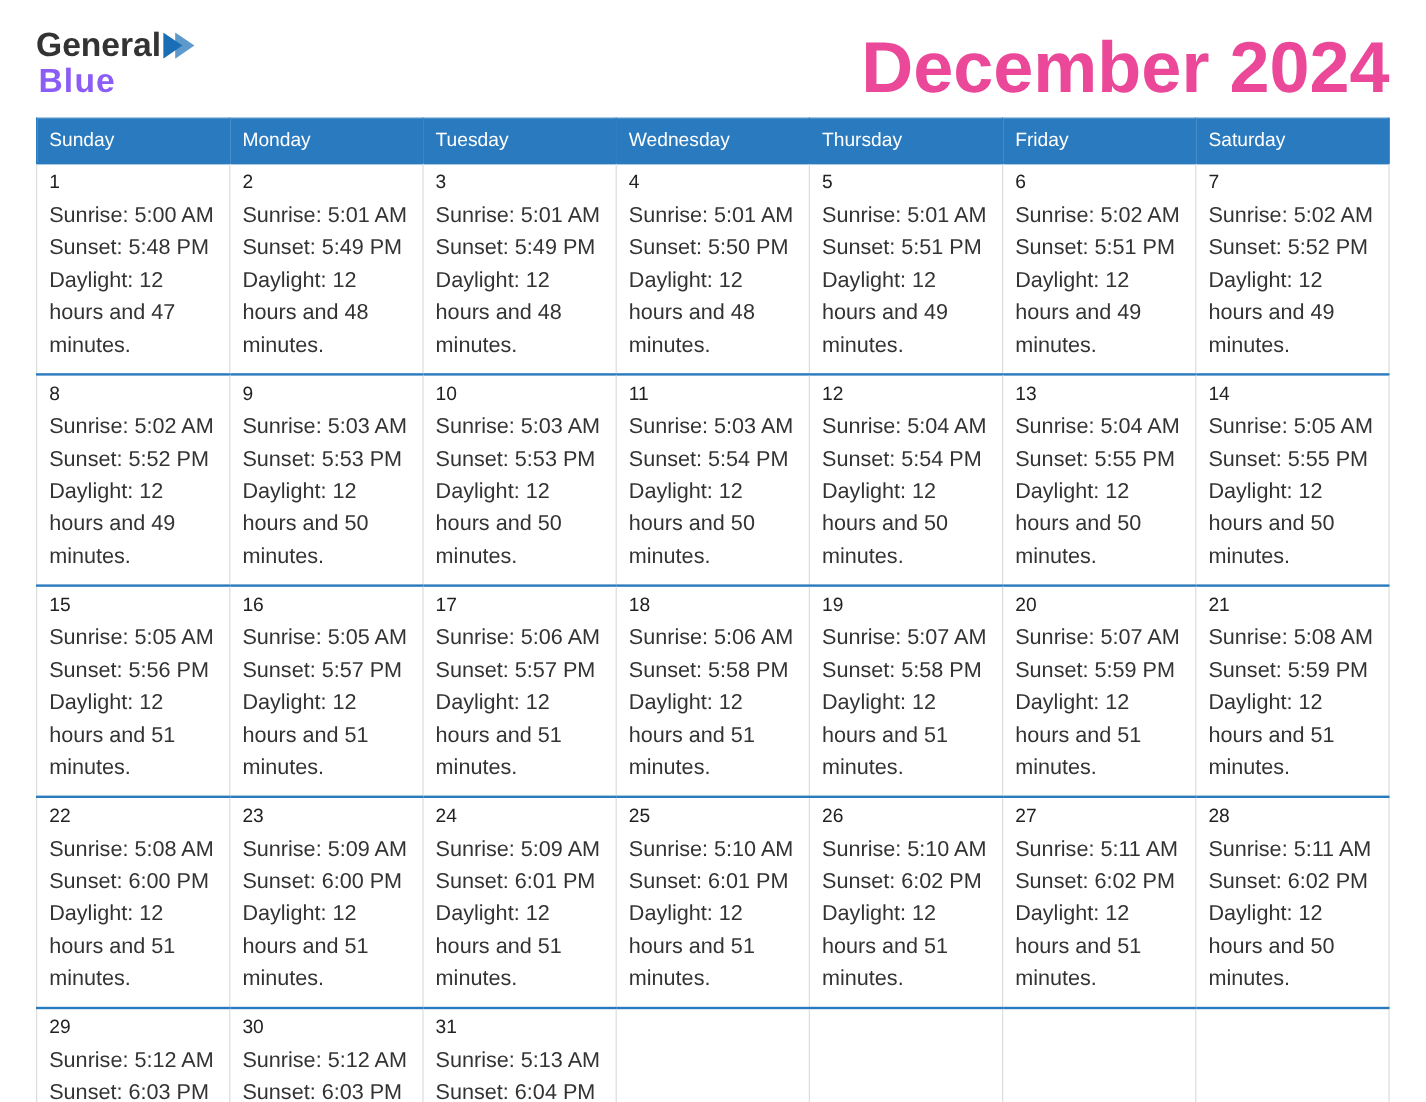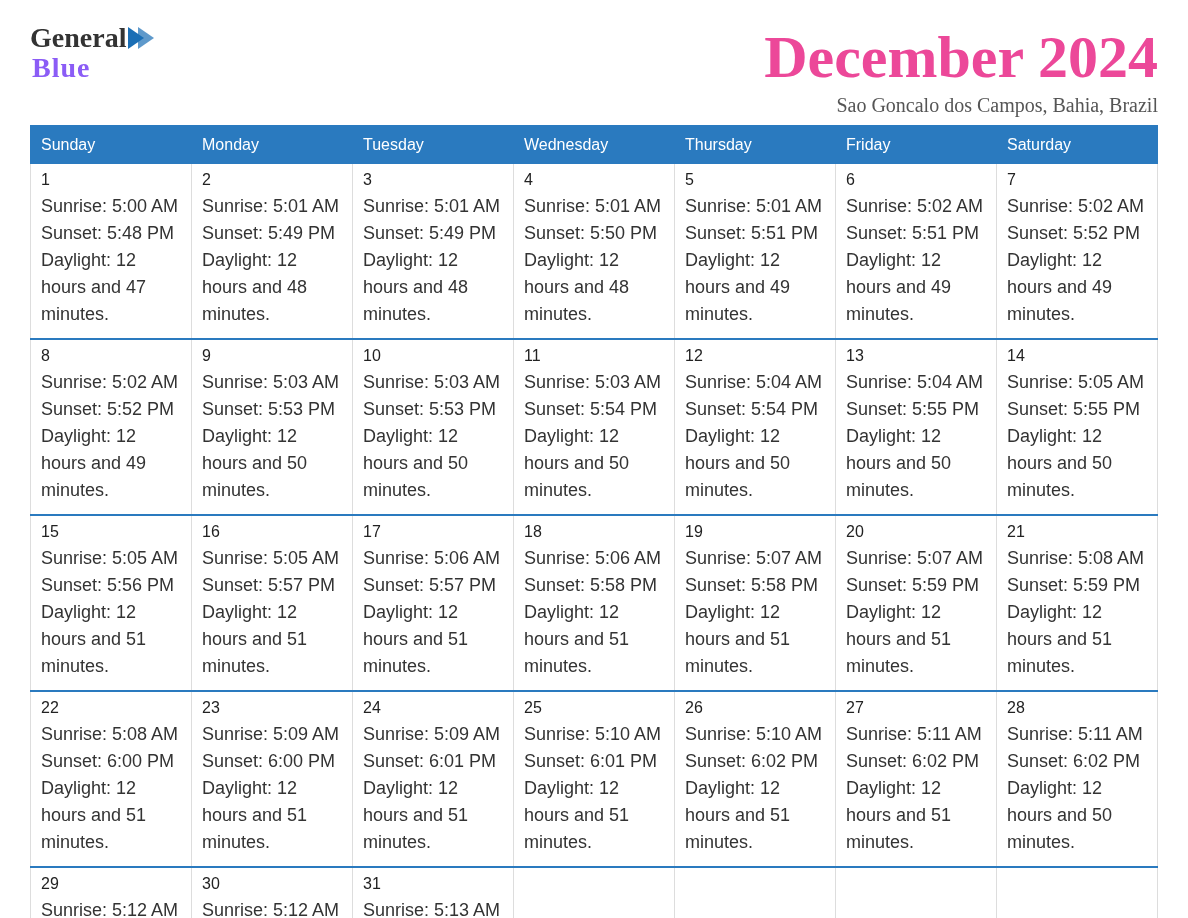--- a/index.html
+++ b/index.html
@@ -8,21 +8,20 @@
       background: #fff;
       padding: 24px 30px;
       width: 1188px;
       min-height: 918px;
     }
     .header-row {
       display: flex;
       justify-content: space-between;
       align-items: flex-start;
       margin-bottom: 4px;
-      font-family: Liberation Serif, serif;
     }
     .logo-area {
       display: flex;
       flex-direction: column;
       align-items: flex-start;
     }
     .logo-text {
       display: flex;
       align-items: center;
       font-size: 28px;
@@ -120,21 +119,20 @@
             <polygon points="10,0 26,11 10,22" fill="#1a6eb5" opacity="0.7"></polygon>
           </svg>
         </span>
       </div>
       <div class="logo-underline">
         <span class="logo-line2">Blue</span>
       </div>
     </div>
     <div class="title-area">
       <div class="month-title">December 2024</div>
-      <div class="location-title">Sao Goncalo dos Campos, Bahia, Brazil</div>
     </div>
   </div>
 
   <table class="calendar-table">
     <thead>
       <tr>
         <th>Sunday</th>
         <th>Monday</th>
         <th>Tuesday</th>
         <th>Wednesday</th>

